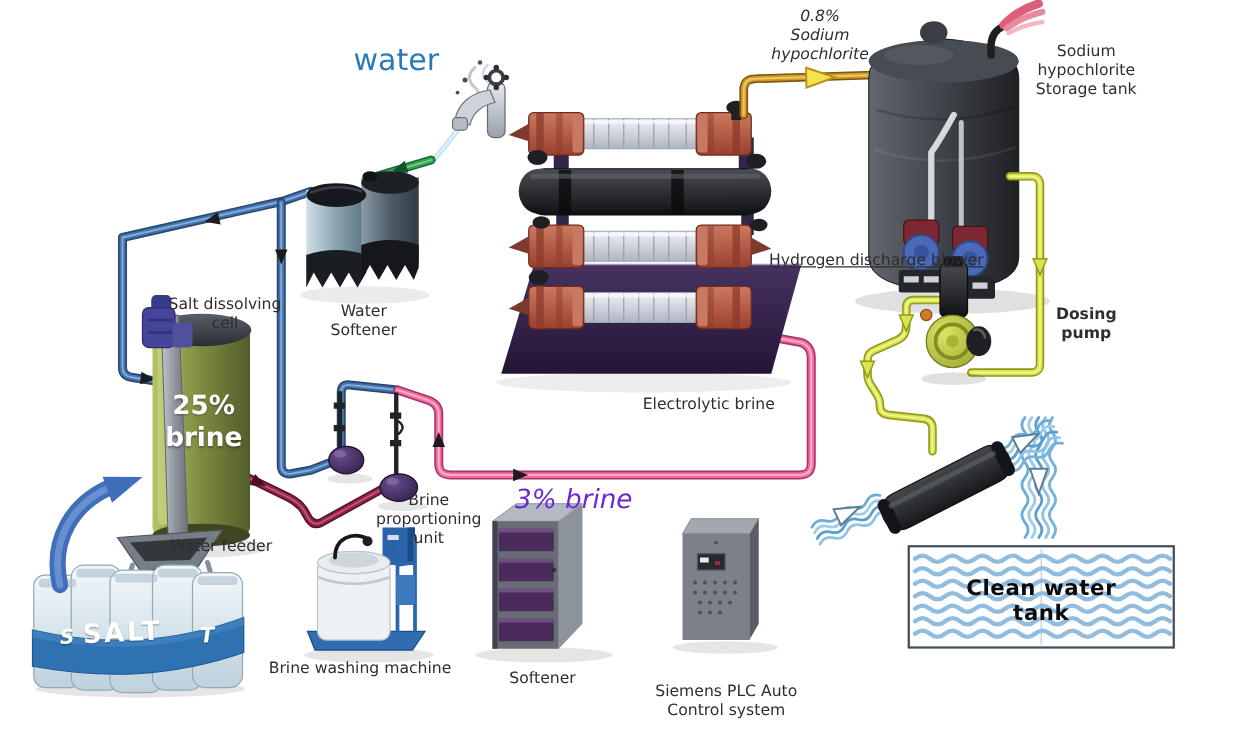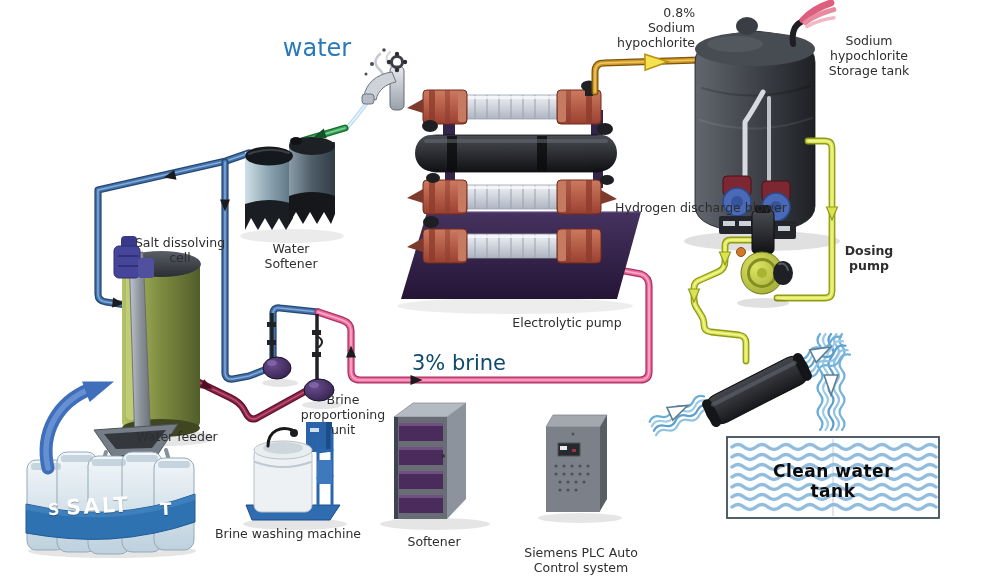--- a/index.html
+++ b/index.html
@@ -2,24 +2,24 @@
 <html><head>
 <meta charset="utf-8">
 <style>
   html,body{margin:0;padding:0;background:#fff;}
   .stage{position:relative;width:1000px;height:583px;background:#ffffff;overflow:hidden;
          font-family:"DejaVu Sans","Liberation Sans",sans-serif;}
   .stage svg{position:absolute;left:0;top:0;}
   .pp{fill:none;stroke-linecap:round;stroke-linejoin:round;}
   .lbl{position:absolute;font-size:12.5px;line-height:1.18;color:#2e2e30;
        white-space:pre-line;text-align:center;transform:translateX(-50%);}
-  .lbl.la{transform:none;text-align:right;}
+  .lbl.la{transform:none;text-align:center;font-style:italic;}
   #l-water{font-size:24px;color:#2a79b8;}
   #l-brine25{font-weight:bold;font-size:21px;color:#ffffff;text-shadow:0 1px 2px rgba(0,0,0,.35);line-height:1.25;}
-  #l-brine3{font-size:21px;color:#0c4a6e;}
+  #l-brine3{font-size:21px;color:#6d28d9;margin-top:36px;}
   #l-clean{font-weight:bold;font-size:17px;color:#0b0b0c;letter-spacing:.5px;}
   #l-salt{font-weight:bold;font-size:21px;color:#fff;letter-spacing:2px;
           transform:translateX(-50%) rotate(-3deg);text-shadow:0 1px 1px rgba(0,0,0,.3);}
   #l-salt-s,#l-salt-t{font-weight:bold;color:#fff;transform:rotate(-3deg);text-shadow:0 1px 1px rgba(0,0,0,.3);}
   #l-salt-s{font-size:16px;} #l-salt-t{font-size:17px;}
 </style>
 </head>
 <body>
 
 <div class="stage">
@@ -523,34 +523,36 @@
   </g>
 </svg>
 
 <div class="lbl" id="l-water" style="left:317px;top:34px;">water</div>
 <div class="lbl la" style="left:617px;top:6px;">0.8%
 Sodium
 hypochlorite</div>
 <div class="lbl" style="left:869px;top:34px;">Sodium
 hypochlorite
 Storage tank</div>
-<div class="lbl" style="left:701px;top:201px;">Hydrogen discharge blower</div>
+<div class="lbl" style="left:701px;top:201px;text-decoration:underline;">Hydrogen discharge blower</div>
 <div class="lbl" style="left:869px;top:244px;font-weight:bold;">Dosing
 pump</div>
 <div class="lbl" style="left:180px;top:236px;">Salt dissolving
 cell</div>
 <div class="lbl" style="left:291px;top:242px;">Water
 Softener</div>
+<div class="lbl" id="l-brine25" style="left:163px;top:311px;">25%
+brine</div>
 <div class="lbl" style="left:177px;top:430px;">Water feeder</div>
 <div class="lbl" id="l-salt" style="left:98px;top:494px;">SALT</div>
 <div class="lbl la" id="l-salt-s" style="left:48px;top:501px;">S</div>
 <div class="lbl la" id="l-salt-t" style="left:160px;top:499px;">T</div>
 <div class="lbl" style="left:343px;top:393px;">Brine
 proportioning
 unit</div>
 <div class="lbl la" id="l-brine3" style="left:412px;top:351px;">3% brine</div>
-<div class="lbl" style="left:567px;top:316px;">Electrolytic pump</div>
+<div class="lbl" style="left:567px;top:316px;">Electrolytic brine</div>
 <div class="lbl" style="left:288px;top:527px;">Brine washing machine</div>
 <div class="lbl" style="left:434px;top:535px;">Softener</div>
 <div class="lbl" style="left:581px;top:518px;margin-top:28px;">Siemens PLC Auto
 Control system</div>
 <div class="lbl" id="l-clean" style="left:833px;top:461px;">Clean water tank</div>
 </div>
 
 </body></html>

